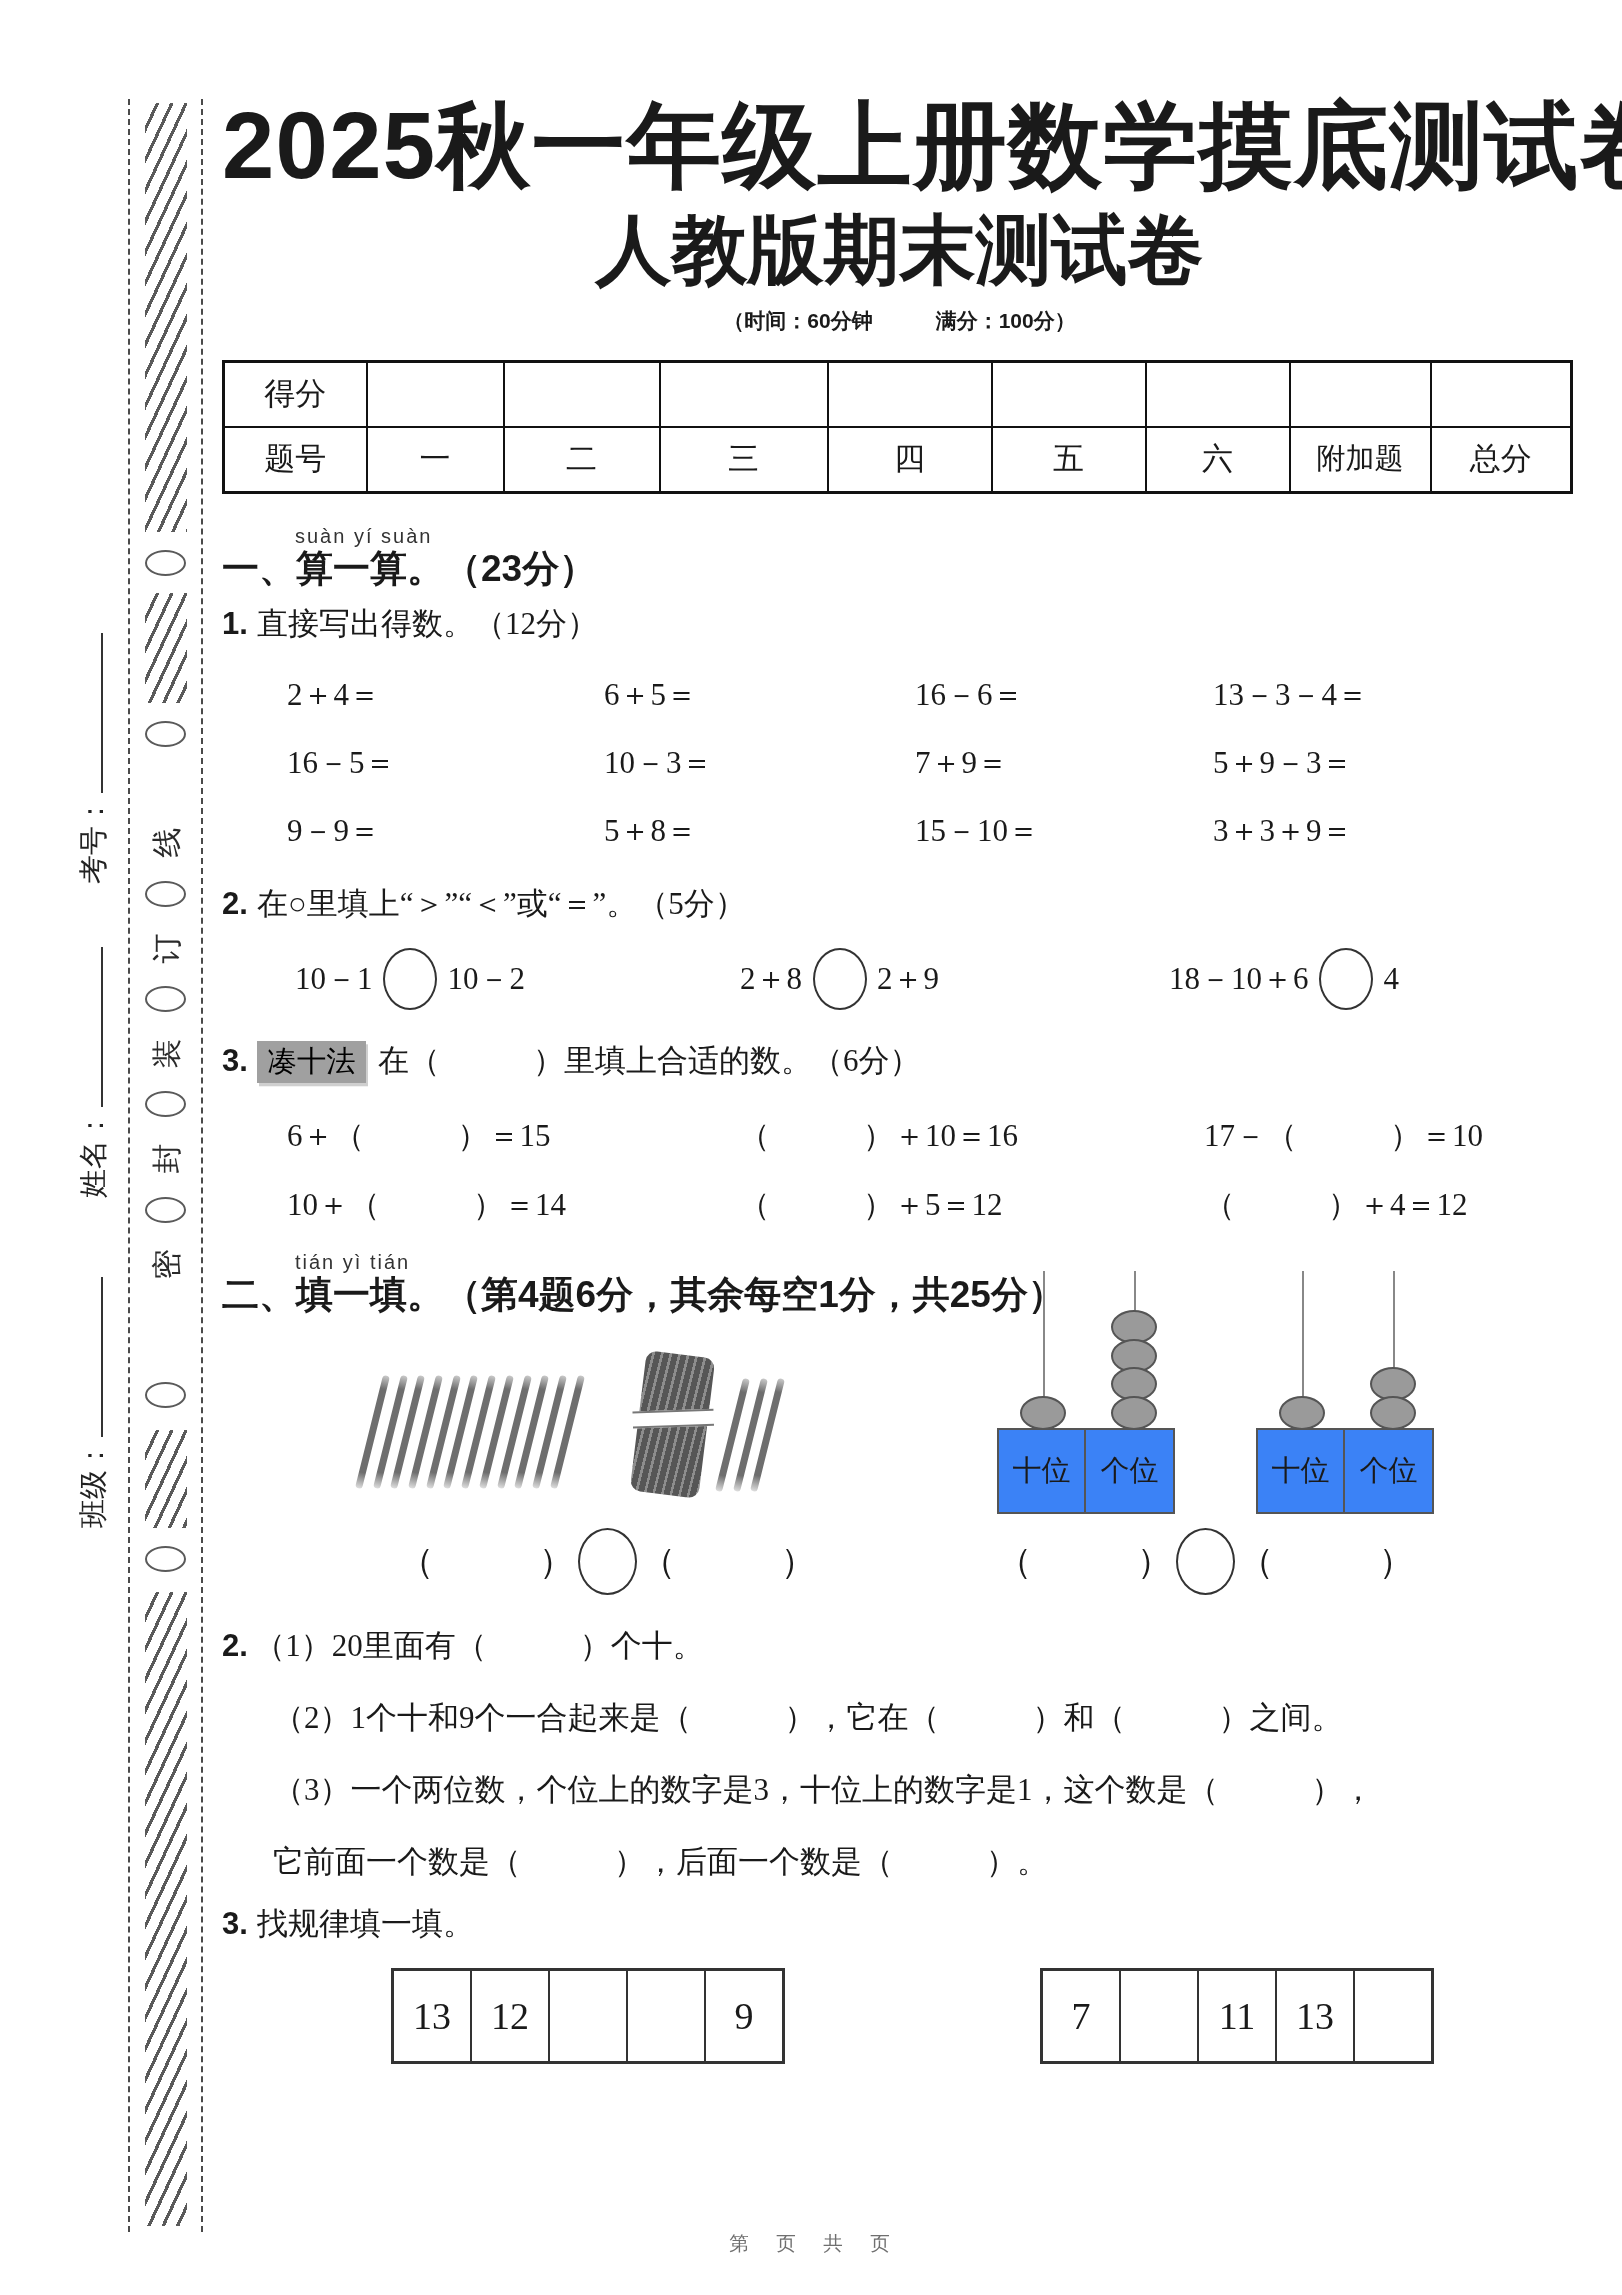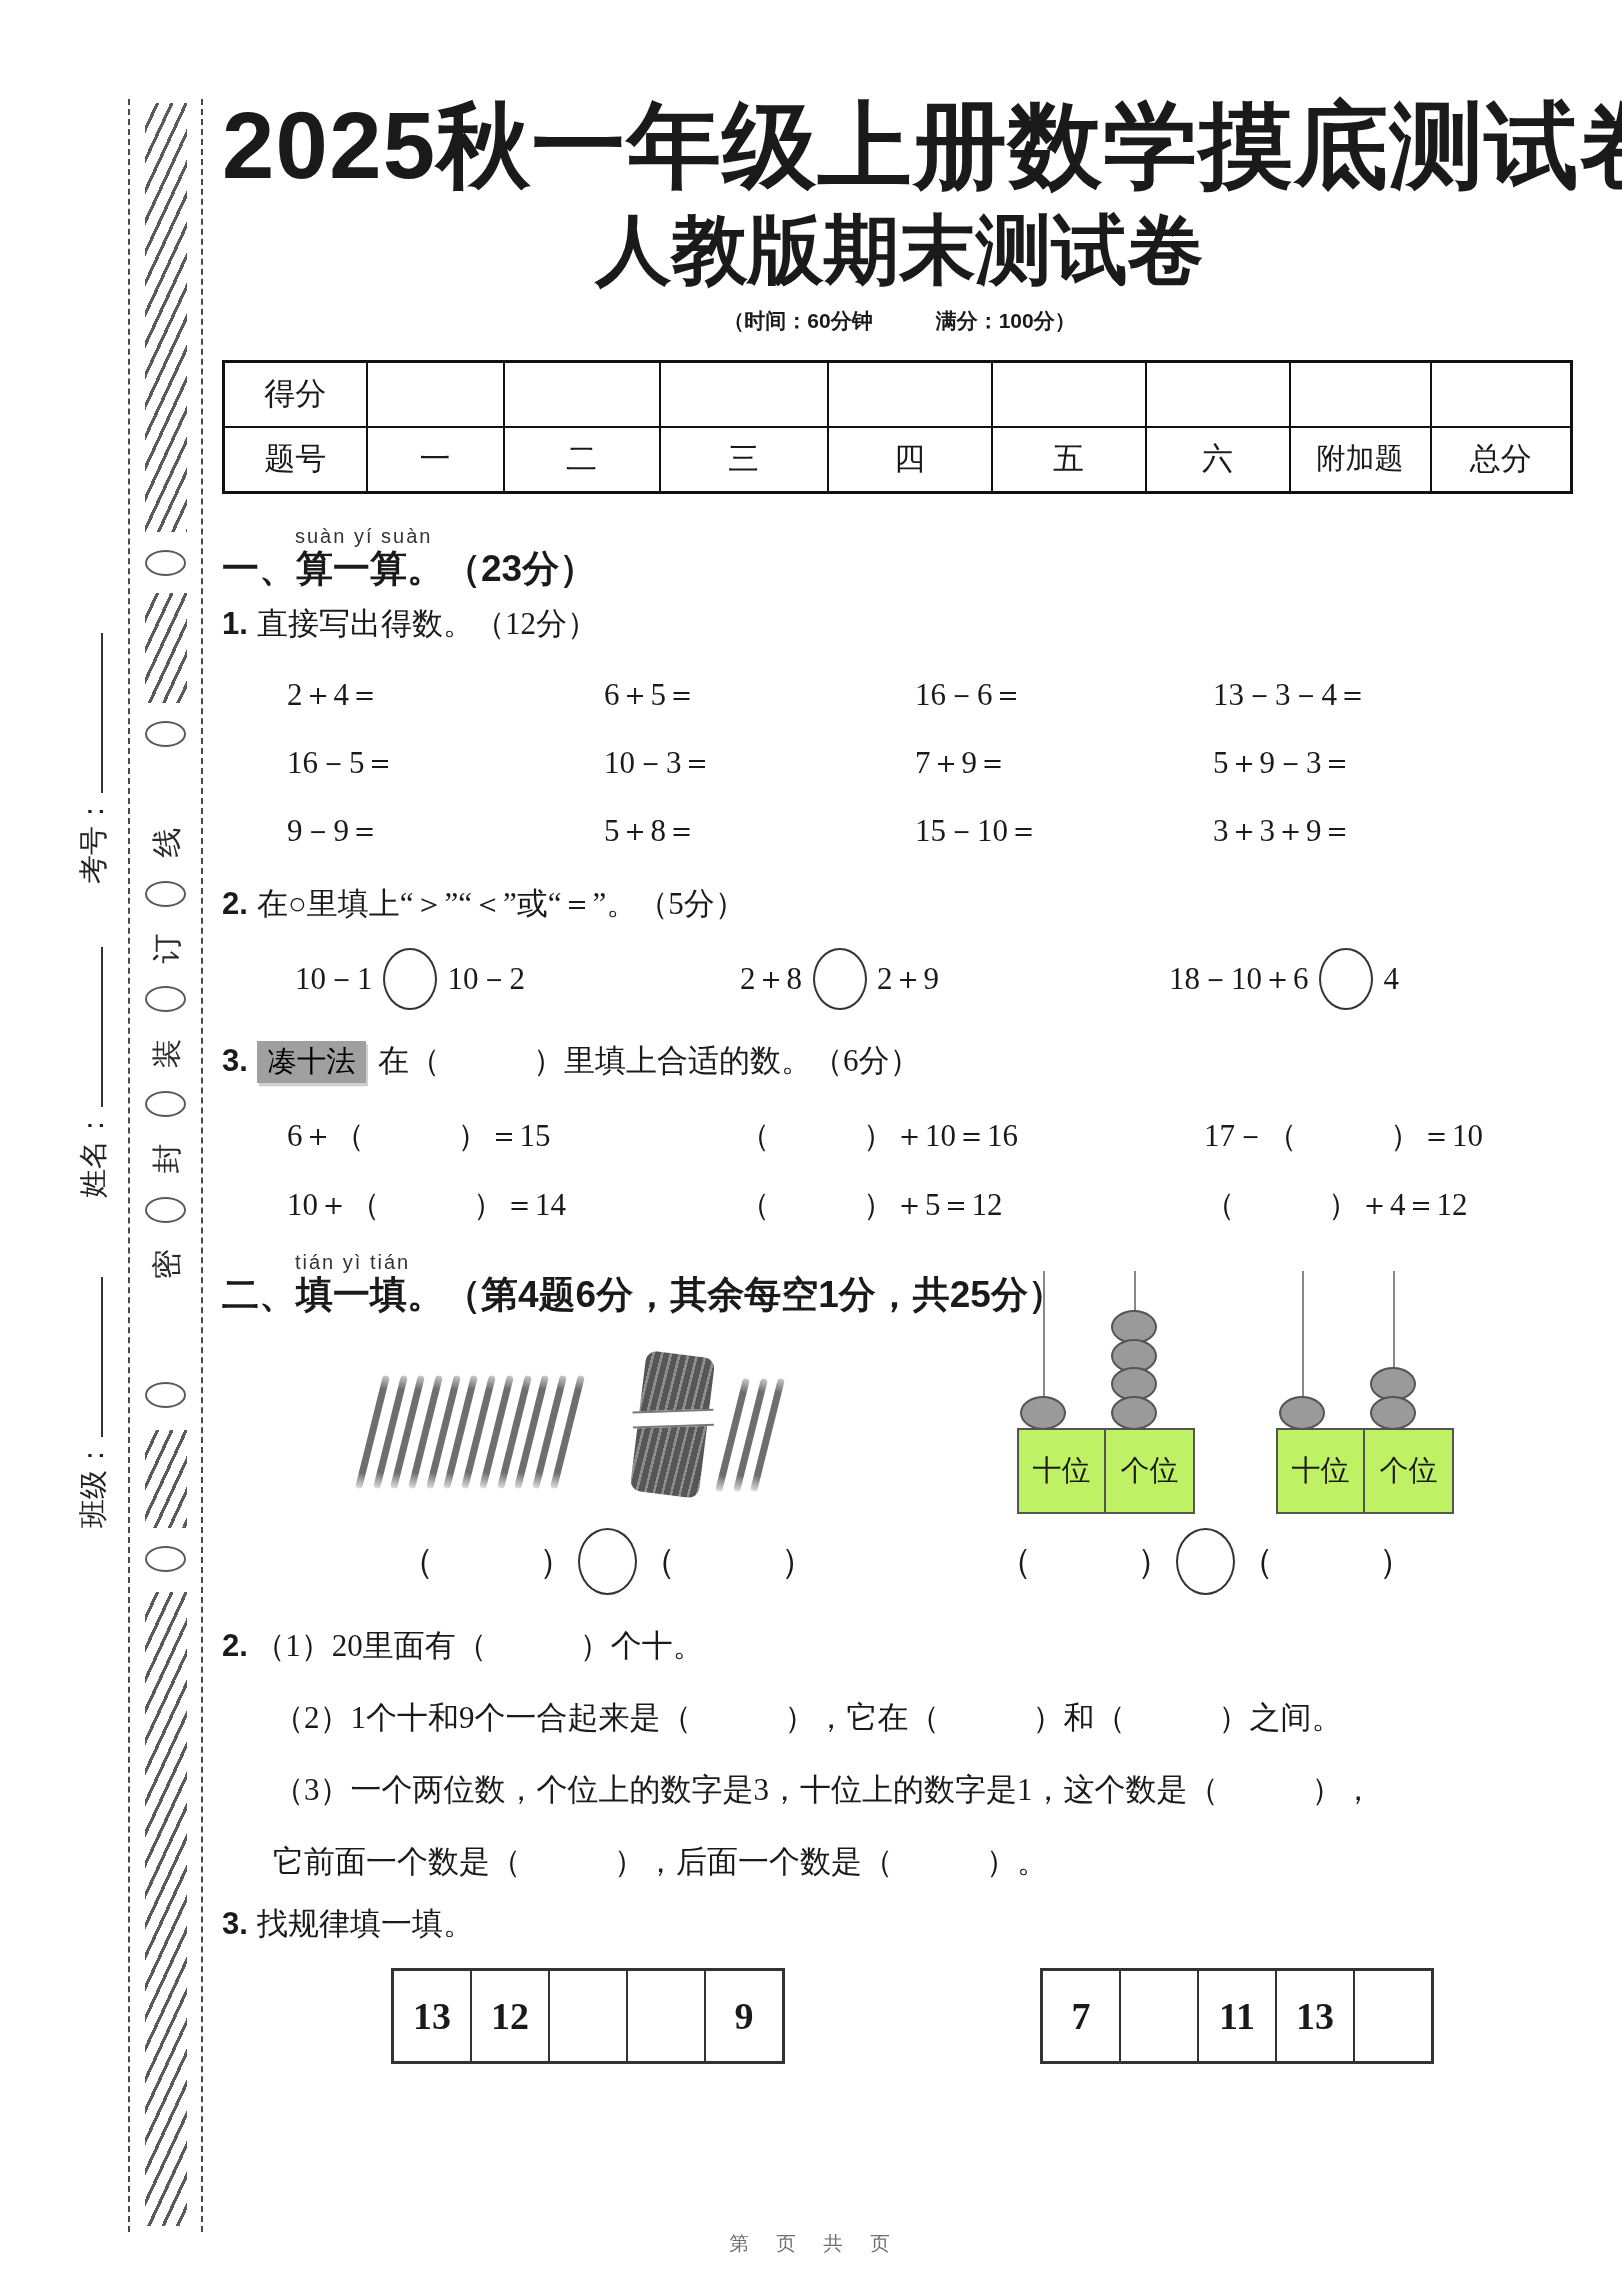--- a/index.html
+++ b/index.html
@@ -72,36 +72,36 @@
                  transform:rotate(-9deg);border-top:2px solid #777;border-bottom:2px solid #777;}
   .pv-chart{position:absolute;width:183px;top:0;}
   .pv-c1{left:775px;} .pv-c2{left:1034px;}
   .pv-rods{display:flex;height:77px;}
   .rod{position:relative;width:92px;height:77px;}
   .rod-line{position:absolute;left:50%;bottom:0;width:2px;height:157px;background:#888;}
   .beads{position:absolute;bottom:-2.6px;left:50%;transform:translateX(-50%);display:flex;
          flex-direction:column-reverse;}
   .bead{width:42px;height:30px;background:#9a9a9a;border:2px solid #555;border-radius:50%;
         margin-top:-5.2px;flex:none;}
-  .pv-box{display:flex;border:2.6px solid #555;width:178px;box-sizing:border-box;background:#bef264;position:relative;margin-left:20px;}
+  .pv-box{display:flex;border:2.6px solid #555;width:178px;box-sizing:border-box;background:#3b82f6;position:relative;}
   .pv-cell{width:50%;height:82px;display:flex;align-items:center;justify-content:center;
            font-size:29px;border-right:2.6px solid #555;box-sizing:border-box;}
   .pv-cell:last-child{border-right:none;}
 
   .compare-row{position:relative;height:65px;}
   .cmp-group{position:absolute;display:flex;align-items:center;font-size:35px;white-space:nowrap;}
   .cg1{left:177px;} .cg2{left:775px;}
   .cmp-big-circle{width:55px;height:63px;border:2px solid #333;border-radius:50%;margin:0 3.9px;flex:none;}
 
   .q2-block{margin-top:6.5px;}
   .q2-line{font-size:31px;line-height:39px;margin-top:33px;white-space:nowrap;}
   .q2-line .q-num{margin-right:6.5px;}
   .indent{margin-left:51px;}
 
-  .seq-row{position:relative;height:98px;margin-top:23.6px;font-weight:bold;}
+  .seq-row{position:relative;height:98px;margin-top:23.6px;}
   .seq{position:absolute;display:flex;border:3.3px solid #333;background:#fff;}
   .seq1{left:169px;} .seq2{left:818px;}
   .seq-cell{width:76px;height:90px;border-right:2px solid #333;display:flex;align-items:center;
             justify-content:center;font-size:38px;box-sizing:content-box;}
   .seq-cell:last-child{border-right:none;}
 
   .footer{position:absolute;left:50%;top:2230px;transform:translateX(-50%);
           font-size:19.6px;color:#6f6f6f;letter-spacing:3.9px;}
 </style>
 </head>

